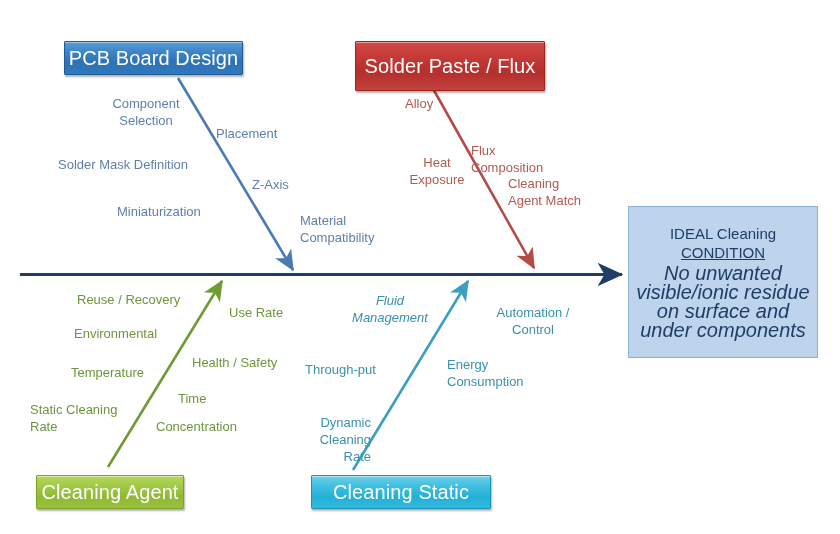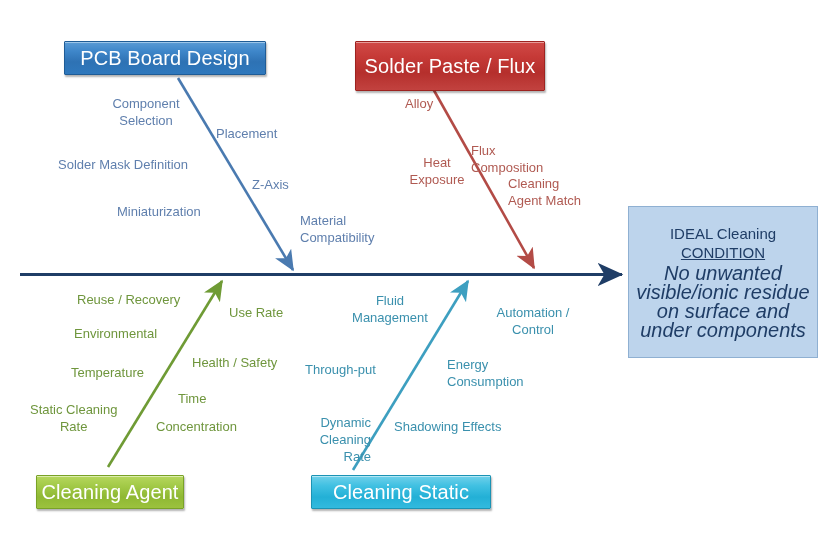--- a/index.html
+++ b/index.html
@@ -60,21 +60,21 @@
 
   
   .cause {
     position: absolute;
     font-size: 13px;
     line-height: 17px;
     white-space: pre-line;
   }
   .cause.c-blue  { color: #5f7fad; }
   .cause.c-red   { color: #b05a52; }
-  .cause.c-green { color: #6f963d; text-align: center; }
+  .cause.c-green { color: #6f963d; }
   .cause.c-cyan  { color: #3a90ad; }
   .cause.right { text-align: right; }
   .cause.center { text-align: center; }
 
   
   #effect-box {
     position: absolute;
     left: 628px;
     top: 206px;
     width: 190px;
@@ -134,21 +134,21 @@
 
     <line x1="178" y1="78" x2="293" y2="270" stroke="#4a7ab0" stroke-width="2.6" marker-end="url(#ah-blue)"></line>
 
     <line x1="427" y1="78" x2="534" y2="268" stroke="#b34b46" stroke-width="2.6" marker-end="url(#ah-red)"></line>
 
     <line x1="108" y1="467" x2="222" y2="281" stroke="#6f9b35" stroke-width="2.6" marker-end="url(#ah-green)"></line>
 
     <line x1="353" y1="470" x2="468" y2="281" stroke="#3d9fc0" stroke-width="2.6" marker-end="url(#ah-cyan)"></line>
   </svg>
 
-  <div class="cat-box blue" style="left:64px; top:41px; width:202px; height:34px;">
+  <div class="cat-box blue" style="left:64px; top:41px; width:179px; height:34px;">
     <span>PCB Board Design</span>
   </div>
 
   <div class="cat-box red" style="left:355px; top:41px; width:190px; height:50px;">
     <span>Solder Paste / Flux</span>
   </div>
 
   <div class="cat-box green" style="left:36px; top:475px; width:148px; height:34px;">
     <span>Cleaning Agent</span>
   </div>
@@ -192,36 +192,35 @@
 
   <div class="cause c-green" style="left:71px; top:364px;">Temperature</div>
 
   <div class="cause c-green" style="left:178px; top:390px;">Time</div>
 
   <div class="cause c-green" style="left:30px; top:401px;">Static Cleaning
 Rate</div>
 
   <div class="cause c-green" style="left:156px; top:418px;">Concentration</div>
 
-  <div class="cause c-cyan center" style="left:340px; top:292px; width:100px;">Fluid
+  <div class="cause c-cyan center" style="left:340px; top:292px; width:100px;font-style:italic;">Fluid
 Management</div>
 
   <div class="cause c-cyan center" style="left:490px; top:304px; width:86px;">Automation /
 Control</div>
 
   <div class="cause c-cyan" style="left:305px; top:361px;">Through-put</div>
 
   <div class="cause c-cyan" style="left:447px; top:356px;">Energy
 Consumption</div>
 
   <div class="cause c-cyan right" style="left:303px; top:414px; width:68px;">Dynamic
 Cleaning
 Rate</div>
 
-  <div class="cause c-cyan" style="left:394px; top:418px;">Shadowing Effects</div>
 
   <div id="effect-box">
     <div class="eff-line1">IDEAL Cleaning</div>
     <div class="eff-line2">CONDITION</div>
     <div class="eff-body">No unwanted visible/ionic residue on surface and under components</div>
   </div>
 
 </div>
 
 </body></html>

